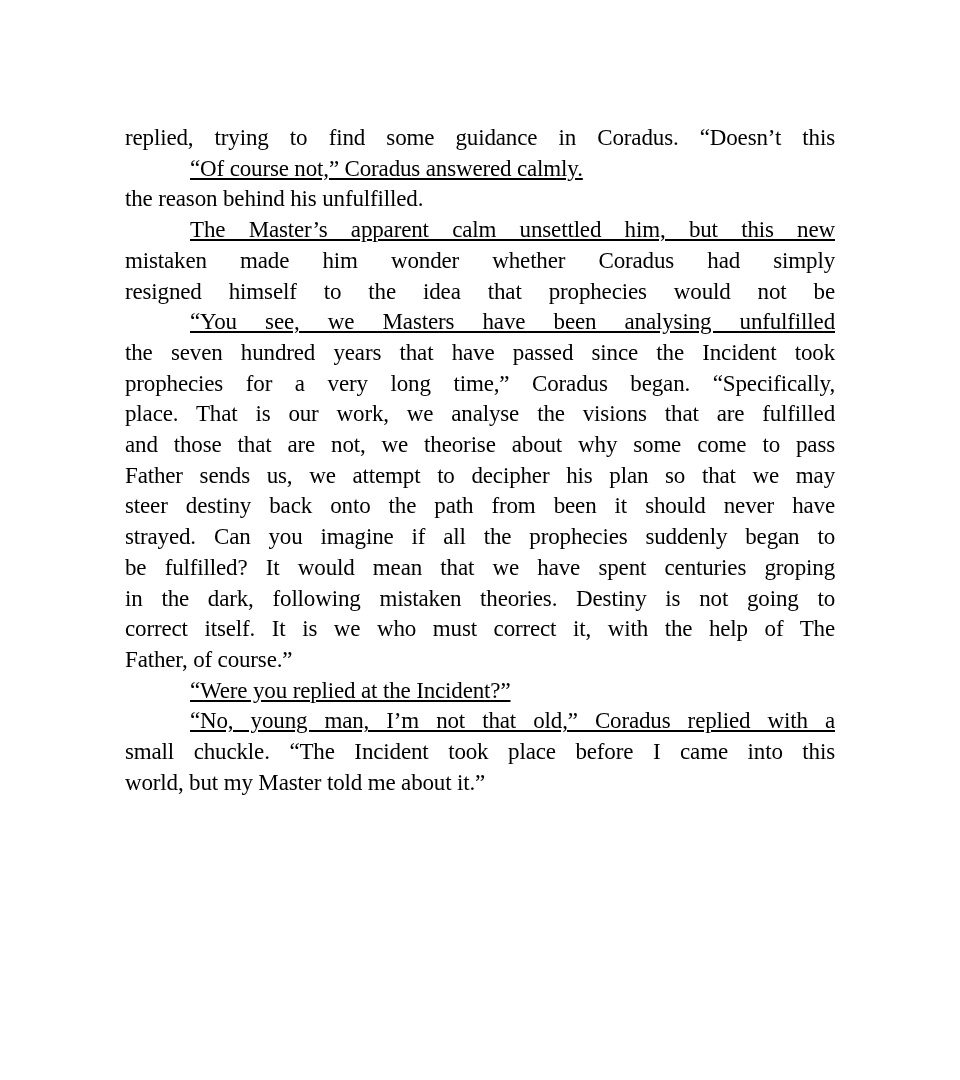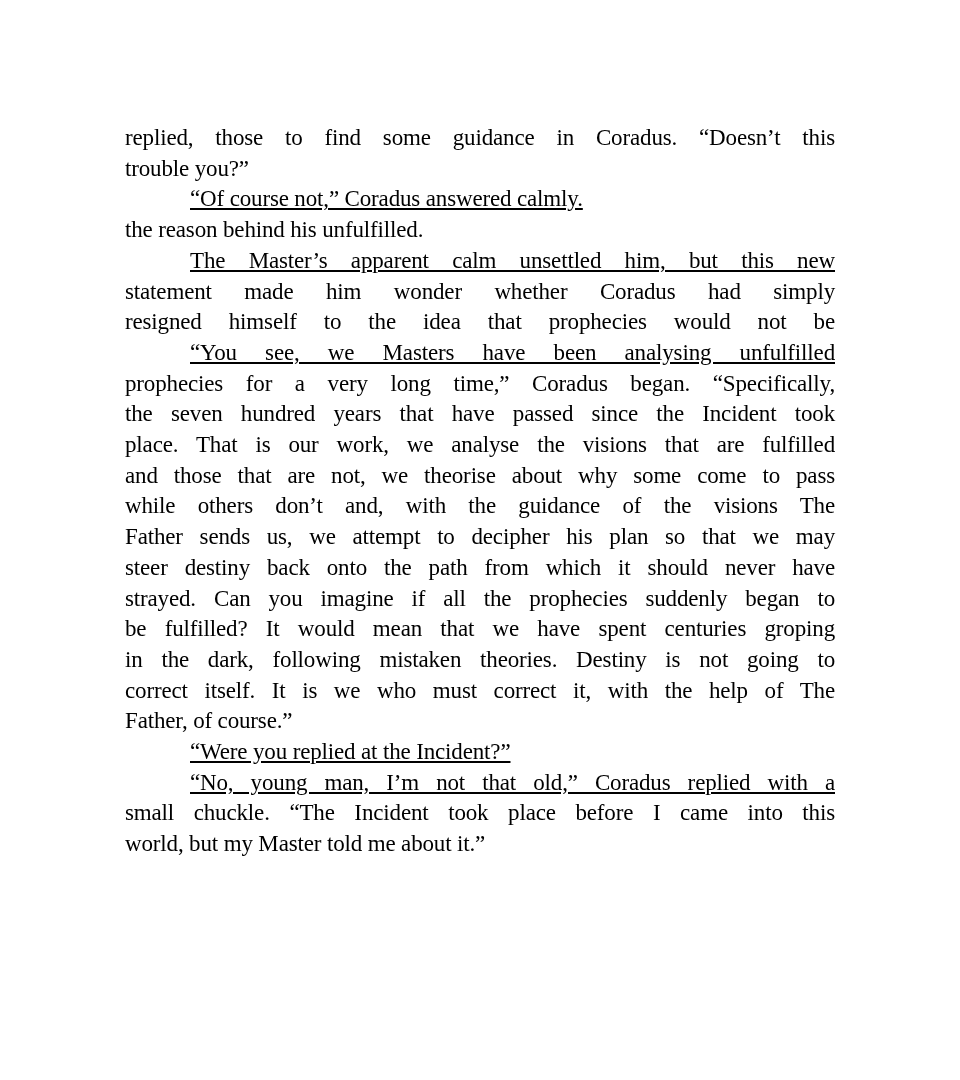--- a/index.html
+++ b/index.html
@@ -33,35 +33,33 @@
   }
   .line.ind {
     text-indent: 65px;
     text-decoration: underline;
   }
 </style>
 </head>
 <body>
 
 <div class="page">
-  <div class="line j">replied, those to find some guidance in Coradus. “Doesn’t this</div>
-  <div class="line">trouble you?”</div>
+  <div class="line j">replied, trying to find some guidance in Coradus. “Doesn’t this</div>
   <div class="line ind">“Of course not,” Coradus answered calmly.</div>
   <div class="line">the reason behind his unfulfilled.</div>
   <div class="line ind j">The Master’s apparent calm unsettled him, but this new</div>
-  <div class="line j">statement made him wonder whether Coradus had simply</div>
+  <div class="line j">mistaken made him wonder whether Coradus had simply</div>
   <div class="line j">resigned himself to the idea that prophecies would not be</div>
   <div class="line ind j">“You see, we Masters have been analysing unfulfilled</div>
+  <div class="line j">the seven hundred years that have passed since the Incident took</div>
   <div class="line j">prophecies for a very long time,” Coradus began. “Specifically,</div>
-  <div class="line j">the seven hundred years that have passed since the Incident took</div>
   <div class="line j">place. That is our work, we analyse the visions that are fulfilled</div>
   <div class="line j">and those that are not, we theorise about why some come to pass</div>
-  <div class="line j">while others don’t and, with the guidance of the visions The</div>
   <div class="line j">Father sends us, we attempt to decipher his plan so that we may</div>
-  <div class="line j">steer destiny back onto the path from which it should never have</div>
+  <div class="line j">steer destiny back onto the path from been it should never have</div>
   <div class="line j">strayed. Can you imagine if all the prophecies suddenly began to</div>
   <div class="line j">be fulfilled? It would mean that we have spent centuries groping</div>
   <div class="line j">in the dark, following mistaken theories. Destiny is not going to</div>
   <div class="line j">correct itself. It is we who must correct it, with the help of The</div>
   <div class="line">Father, of course.”</div>
   <div class="line ind">“Were you replied at the Incident?”</div>
   <div class="line ind j">“No, young man, I’m not that old,” Coradus replied with a</div>
   <div class="line j">small chuckle. “The Incident took place before I came into this</div>
   <div class="line">world, but my Master told me about it.”</div>
 </div>

